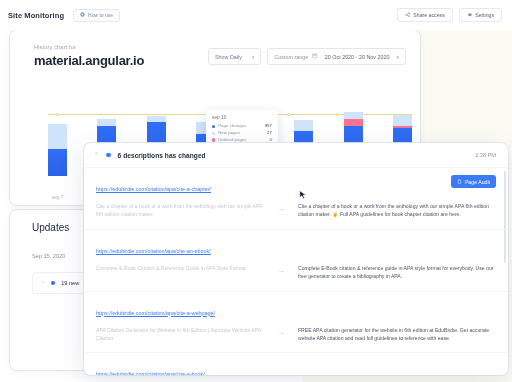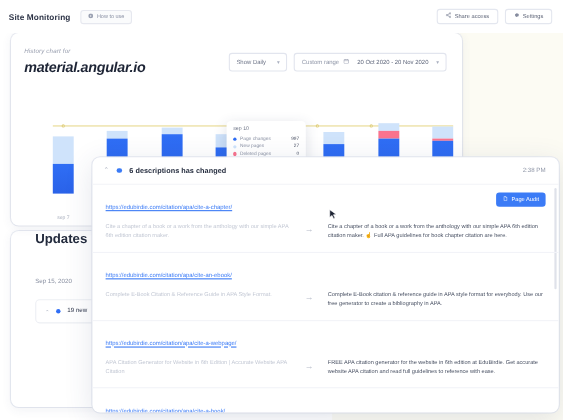--- a/index.html
+++ b/index.html
@@ -58,21 +58,21 @@
   .chart-card {
     position:absolute; left:10px; top:30px;
     width:410px; height:175px;
     background:#ffffff;
     border-radius:7px;
     box-shadow:0 2px 10px rgba(60,70,110,.07), 0 0 0 1px rgba(225,228,238,.75);
     overflow:hidden;
     z-index:2;
   }
   .chart-head {
-    position:absolute; left:12px; top:14px;font-style:italic;
+    position:absolute; left:24px; top:14px;
   }
   .chart-eyebrow { font-size:5.6px; color:#9aa0b0; letter-spacing:.15px; }
   .chart-title {
     font-size:13px; font-weight:700; color:#1d2435;
     letter-spacing:-.25px; margin-top:3px;
   }
   .chart-controls {
     position:absolute; right:14px; top:18px;
     display:flex; align-items:center; gap:6px;
   }
@@ -140,22 +140,22 @@
   
   .updates-card {
     position:absolute; left:10px; top:210px;
     width:292px; height:160px;
     background:#ffffff;
     border-radius:7px;
     box-shadow:0 2px 10px rgba(60,70,110,.07), 0 0 0 1px rgba(228,231,240,.8);
     z-index:1;
   }
   .updates-title {
-    position:absolute; left:22px; top:0;
-    font-size:12px; font-weight:700; color:#232b3d;
+    position:absolute; left:22px; top:12px;
+    font-size:10px; font-weight:400; color:#232b3d;
   }
   .updates-date {
     position:absolute; left:22px; top:43px;
     font-size:5.6px; color:#868d9f;
   }
   .updates-row {
     position:absolute; left:22px; top:62px; right:12px; height:22px;
     border:1px solid #edeff4; border-radius:4px;
     background:#fff;
     display:flex; align-items:center; padding:0 8px; gap:6px;

